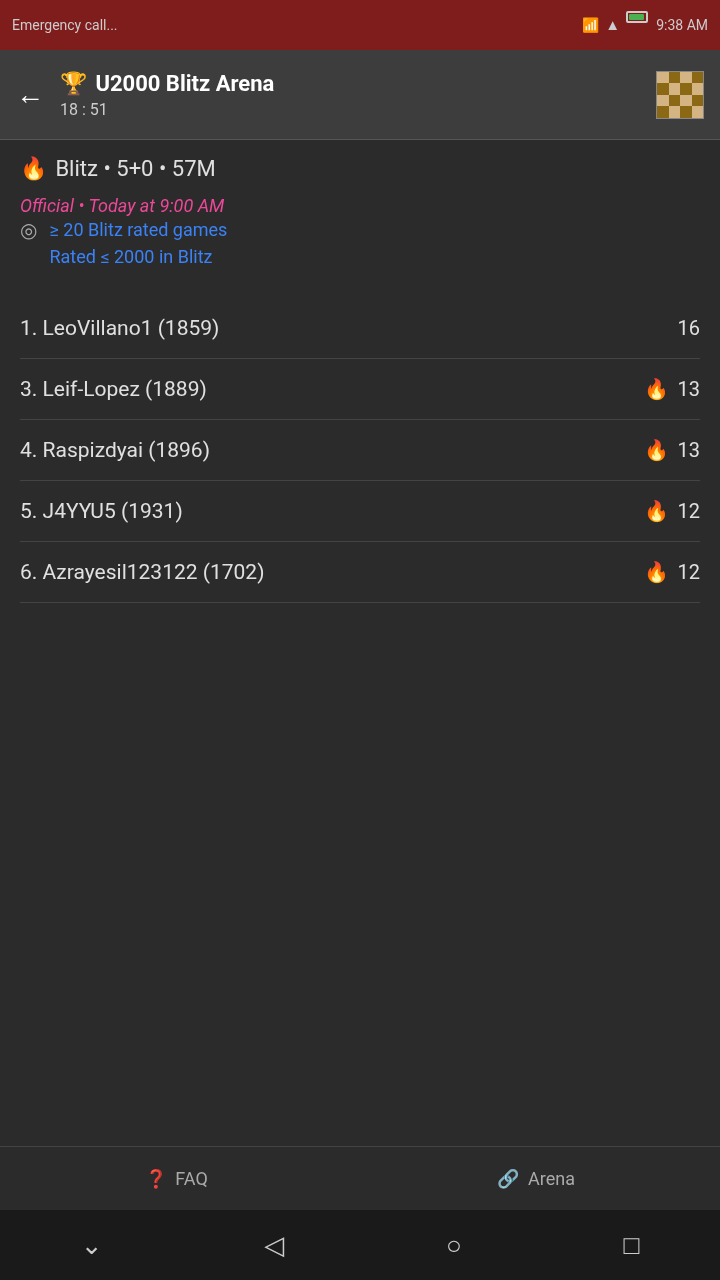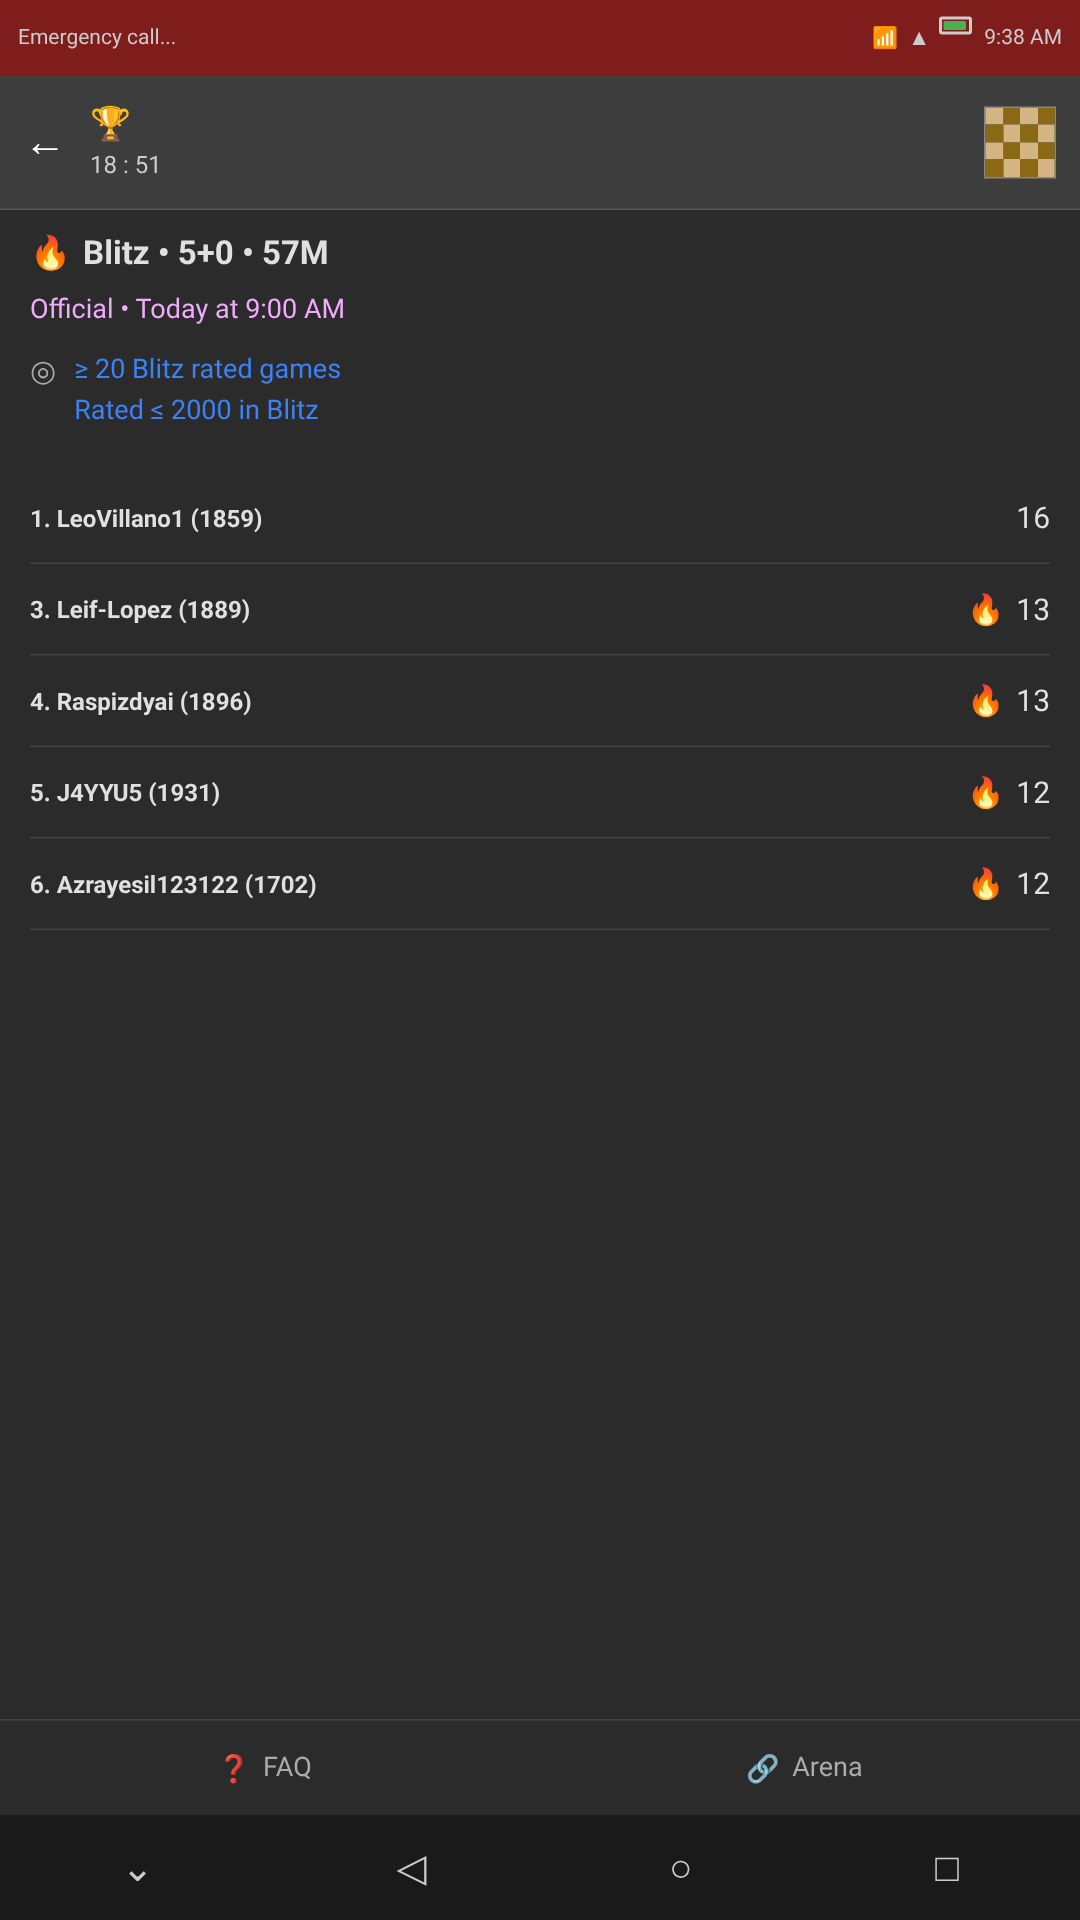--- a/index.html
+++ b/index.html
@@ -129,29 +129,29 @@
       align-items: center;
       gap: 8px;
       margin-bottom: 14px;
     }
     .flame-icon-sm {
       color: #e67e22;
       font-size: 22px;
     }
     .game-type-text {
       font-size: 22px;
-      font-weight: bold;
+      font-weight: normal;
       color: #e0e0e0;
     }
 
     
     .official-row {
       font-size: 18px;
-      color: #f0abfc;
-      margin-bottom: 16px;
+      color: #ec4899;
+      font-style: italic;
     }
 
     
     .requirements-row {
       display: flex;
       align-items: flex-start;
       gap: 12px;
       margin-bottom: 28px;
     }
     .target-icon {
@@ -179,23 +179,22 @@
       width: 100%;
     }
     .player-row {
       display: flex;
       align-items: center;
       justify-content: space-between;
       padding: 18px 0;
       border-bottom: 1px solid #444;
     }
     .player-rank-name {
-      font-size: 16px;
+      font-size: 21px;
       color: #e0e0e0;
-      font-weight: bold;
     }
     .player-score {
       display: flex;
       align-items: center;
       gap: 8px;
       font-size: 20px;
       color: #e0e0e0;
       justify-content: center;
     }
     .flame-score {
@@ -264,20 +263,21 @@
     </div>
     <span>9:38 AM</span>
   </div>
 </div>
 
 <div class="app-header">
   <div class="back-btn">←</div>
   <div class="header-title-block">
     <div class="header-title">
       <span class="trophy-icon">🏆</span>
+      <span>U2000 Blitz Arena</span>
     </div>
     <div class="header-timer">18 : 51</div>
   </div>
   <div class="chess-board-icon">
     <div class="chess-cell light"></div>
     <div class="chess-cell dark"></div>
     <div class="chess-cell light"></div>
     <div class="chess-cell dark"></div>
     <div class="chess-cell dark"></div>
     <div class="chess-cell light"></div>

